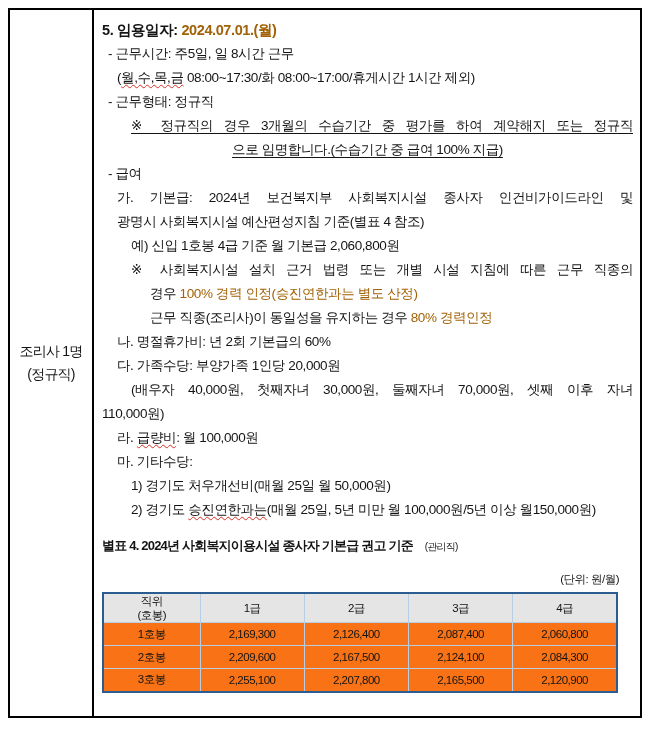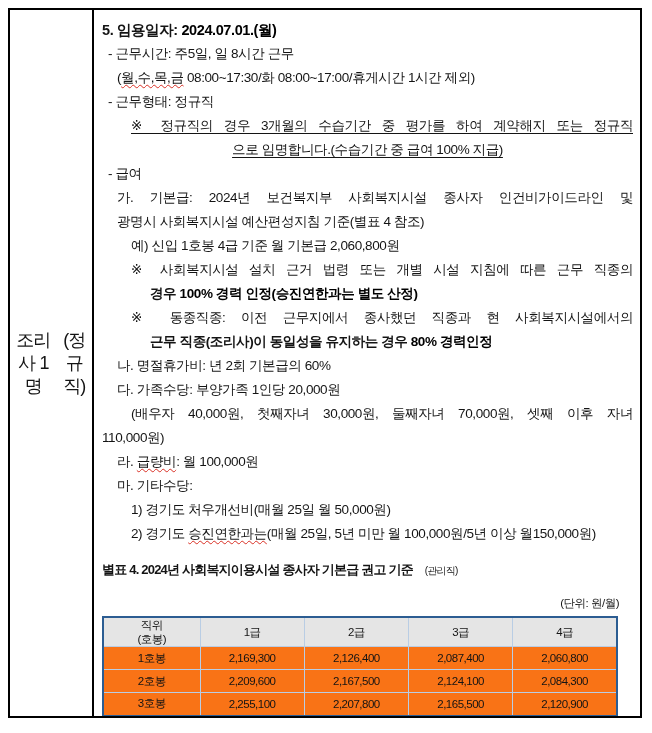--- a/index.html
+++ b/index.html
@@ -7,35 +7,35 @@
     width:652px; height:733px; background:#ffffff; position:relative;
     font-family:"Liberation Sans","DejaVu Sans",sans-serif; color:#141414;
     overflow:hidden;
   }
   .doc {
     position:absolute; left:8px; top:8px; width:634px; height:710px;
     border:2px solid #000; box-sizing:border-box; display:flex; background:#fff;
   }
   .left-cell {
     width:84px; border-right:2px solid #000; box-sizing:border-box; flex:none;
-    display:flex; flex-direction:row; justify-content:center; align-items:center;
-    font-size:18px; line-height:23px; letter-spacing:-0.8px; text-align:center;
+    display:flex; flex-direction:column; justify-content:center; align-items:center;
+    font-size:14px; line-height:23px; letter-spacing:-0.8px; text-align:center;
   }
   .right-cell { flex:1; padding:8px 7px 0 8px; overflow:hidden; }
   .line { font-size:13.5px; line-height:24px; letter-spacing:-0.4px; white-space:nowrap; }
   .heading { font-weight:bold; font-size:14.5px; letter-spacing:-0.4px; }
-  .red { color:#000000; }
+  .red { color:#a16207; }
   .u { text-decoration:underline; text-underline-offset:3px;text-align:center; }
   .wavy { text-decoration-line:underline; text-decoration-style:wavy; text-decoration-color:#d93025; text-decoration-thickness:1px; text-underline-offset:2px; }
   .justify { text-align:justify; text-align-last:justify; white-space:normal; }
   .ind0 { padding-left:0; }
   .ind1 { padding-left:6px; }
   .ind2 { padding-left:15px; }
   .ind3 { padding-left:29px; }
-  .ind4 { padding-left:48px;font-weight:bold; }
+  .ind4 { padding-left:48px; }
 
   .annex { margin-top:15px; }
   .annex-title { font-size:13px; font-weight:bold; letter-spacing:-0.8px; line-height:18px; }
   .annex-title .suffix { font-size:10px; font-weight:normal;margin-left:12px; }
   .unit-note { text-align:right; font-size:11.5px; letter-spacing:-0.5px; margin:16px 14px 5px 0; }
   table.salary {
     border-collapse:collapse; width:516px; table-layout:fixed;
     border:2px solid #2c5d92; font-size:11.5px; letter-spacing:-0.5px;
   }
   table.salary td, table.salary th {
@@ -69,21 +69,20 @@
 
     <div class="line ind1">- 급여</div>
 
     <div class="line ind2 justify">가. 기본급: 2024년 보건복지부 사회복지시설 종사자 인건비가이드라인 및</div>
     <div class="line ind2">광명시 사회복지시설 예산편성지침 기준(별표 4 참조)</div>
     <div class="line ind3">예) 신입 1호봉 4급 기준 월 기본급 2,060,800원</div>
 
     <div class="line ind3 justify">※ 사회복지시설 설치 근거 법령 또는 개별 시설 지침에 따른 근무 직종의</div>
     <div class="line ind4"><span>경우 </span><span class="red">100% 경력 인정(승진연한과는 별도 산정)</span></div>
 
-    <div class="line ind3 justify">※ 동종직종: 이전 근무지에서 종사했던 직종과 현 사회복지시설에서의</div>
     <div class="line ind4"><span>근무 직종(조리사)이 동일성을 유지하는 경우 </span><span class="red">80% 경력인정</span></div>
 
     <div class="line ind2">나. 명절휴가비: 년 2회 기본급의 60%</div>
     <div class="line ind2">다. 가족수당: 부양가족 1인당 20,000원</div>
     <div class="line ind3 justify">(배우자 40,000원, 첫째자녀 30,000원, 둘째자녀 70,000원, 셋째 이후 자녀</div>
     <div class="line ind0">110,000원)</div>
 
     <div class="line ind2"><span>라. </span><span class="wavy">급량비</span><span>: 월 100,000원</span></div>
 
     <div class="line ind2">마. 기타수당:</div>

